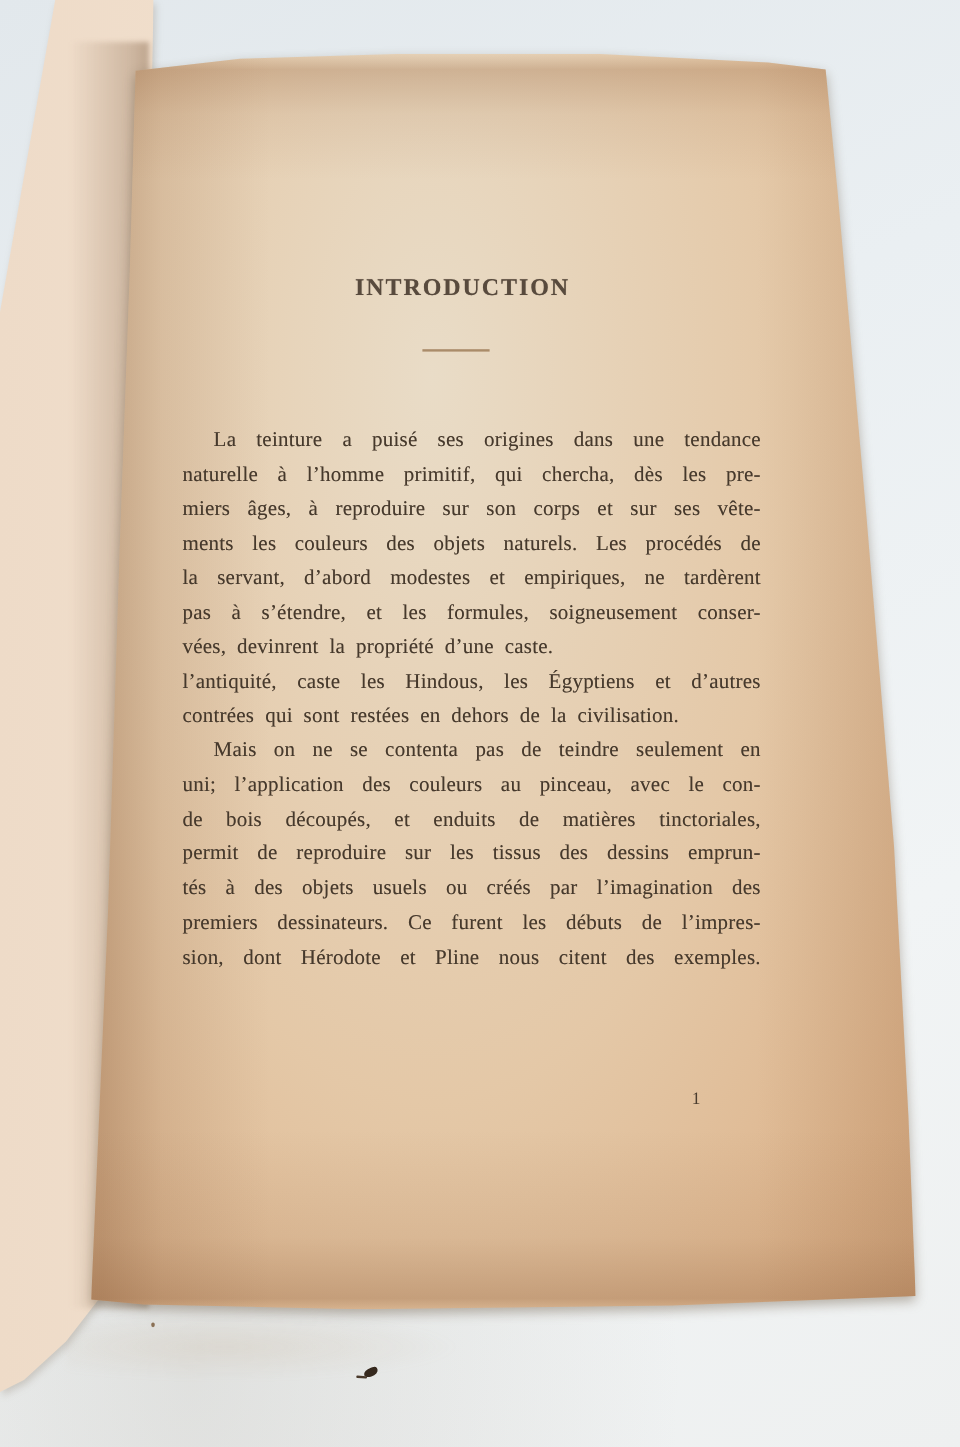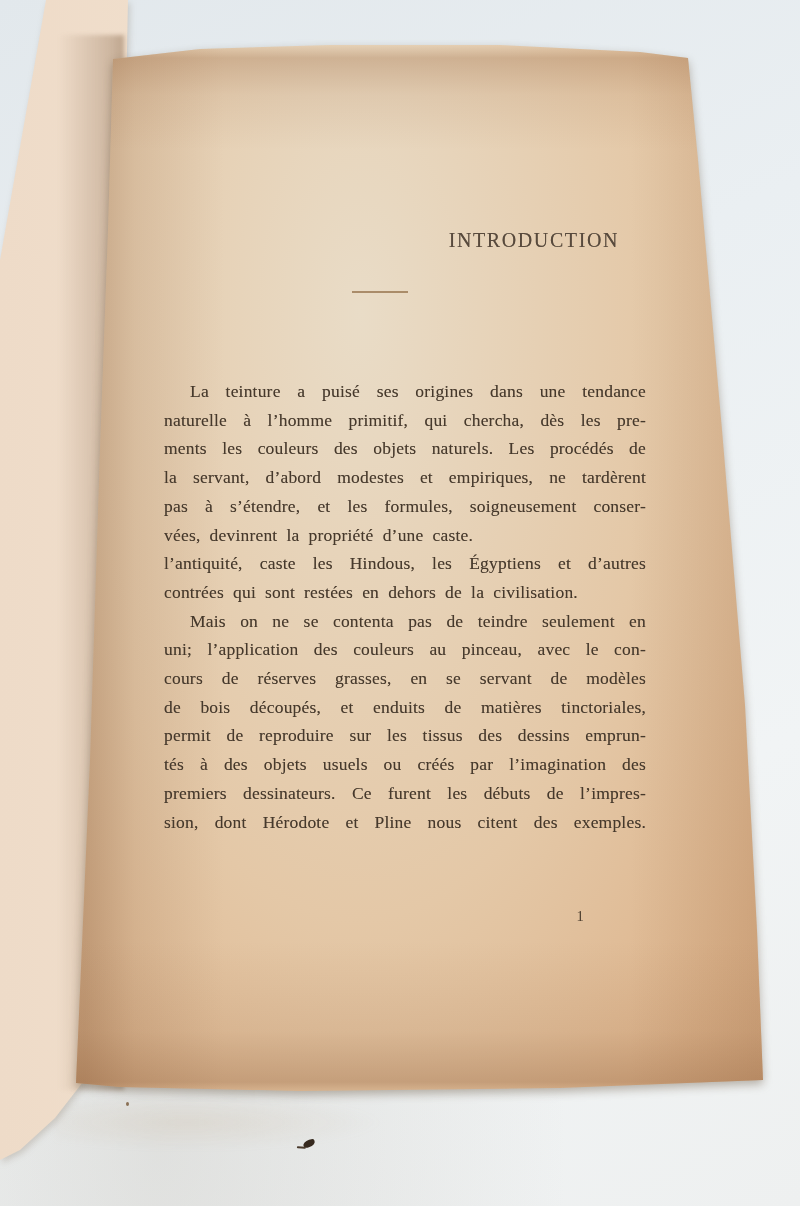--- a/index.html
+++ b/index.html
@@ -48,34 +48,33 @@
     background:
       linear-gradient(180deg,rgba(0,0,0,0) 0px,rgba(0,0,0,0) 44px,rgba(150,100,62,0.30) 58px,rgba(150,100,62,0.10) 95px,rgba(0,0,0,0) 150px),
       linear-gradient(0deg,rgba(0,0,0,0) 0px,rgba(0,0,0,0) 110px,rgba(138,90,55,0.32) 124px,rgba(138,90,55,0.10) 175px,rgba(0,0,0,0) 265px),
       linear-gradient(90deg,rgba(120,76,44,0.30) 85px,rgba(120,76,44,0.12) 135px,rgba(0,0,0,0) 225px),
       linear-gradient(270deg,rgba(130,85,50,0.16) 45px,rgba(0,0,0,0) 170px),
       radial-gradient(ellipse at 45% 26%,#e9dcc7 0%,#e4c8a7 48%,#ddb48c 78%,#d6a87e 100%);
   }
 
   .page-title{
     position:absolute;left:152px;top:229px;width:467px;
-    text-align:right;font-size:20px;font-weight:400;letter-spacing:1.6px;
+    text-align:center;font-size:20px;font-weight:700;letter-spacing:1.6px;
     color:#584a3d;text-shadow:0 0 0.6px rgba(88,74,61,0.55);
   }
   .title-rule{
     position:absolute;left:352px;top:291px;width:56px;height:2px;
     background:#a3835f;opacity:0.9;
   }
 
   .body-text{
-    position:absolute;left:152px;top:377px;width:482px;
+    position:absolute;left:152px;top:352px;width:482px;
     font-size:17.5px;line-height:28.7px;color:#46392c;
     letter-spacing:0.2px;
     text-shadow:0 0 0.5px rgba(70,57,44,0.4);
-    margin-left:12px;
   }
   .text-line{
     text-align:justify;
     -moz-text-align-last:justify;
     text-align-last:justify;
     white-space:normal;
   }
   .text-line.indent{padding-left:26px;}
   .text-line.no-just{
     text-align:right;text-align-last:left;-moz-text-align-last:left;
@@ -120,29 +119,29 @@
   <div class="page-wrap">
     <div class="main-page">
 
       <div class="page-title">INTRODUCTION</div>
 
       <div class="title-rule"></div>
 
       <div class="body-text">
           <div class="text-line indent"><span>La teinture a puisé ses origines dans une tendance</span></div>
           <div class="text-line"><span>naturelle à l’homme primitif, qui chercha, dès les pre-</span></div>
+          <div class="text-line"><span>miers âges, à reproduire sur son corps et sur ses vête-</span></div>
           <div class="text-line"><span>ments les couleurs des objets naturels. Les procédés de</span></div>
           <div class="text-line"><span>la servant, d’abord modestes et empiriques, ne tardèrent</span></div>
           <div class="text-line"><span>pas à s’étendre, et les formules, soigneusement conser-</span></div>
           <div class="text-line no-just"><span>vées, devinrent la propriété d’une caste.</span></div>
           <div class="text-line"><span>l’antiquité, caste les Hindous, les Égyptiens et d’autres</span></div>
           <div class="text-line no-just"><span>contrées qui sont restées en dehors de la civilisation.</span></div>
           <div class="text-line indent"><span>Mais on ne se contenta pas de teindre seulement en</span></div>
           <div class="text-line"><span>uni; l’application des couleurs au pinceau, avec le con-</span></div>
-          <div class="text-line"><span>cours de réserves grasses, en se servant de modèles</span></div>
           <div class="text-line"><span>de bois découpés, et enduits de matières tinctoriales,</span></div>
           <div class="text-line"><span>permit de reproduire sur les tissus des dessins emprun-</span></div>
           <div class="text-line"><span>tés à des objets usuels ou créés par l’imagination des</span></div>
           <div class="text-line"><span>premiers dessinateurs. Ce furent les débuts de l’</span><span class="it">impres-</span></div>
           <div class="text-line"><span class="it">sion,</span><span> dont Hérodote et Pline nous citent des exemples.</span></div>
         </div>
 
       <div class="page-number">1</div>
 
     </div>

